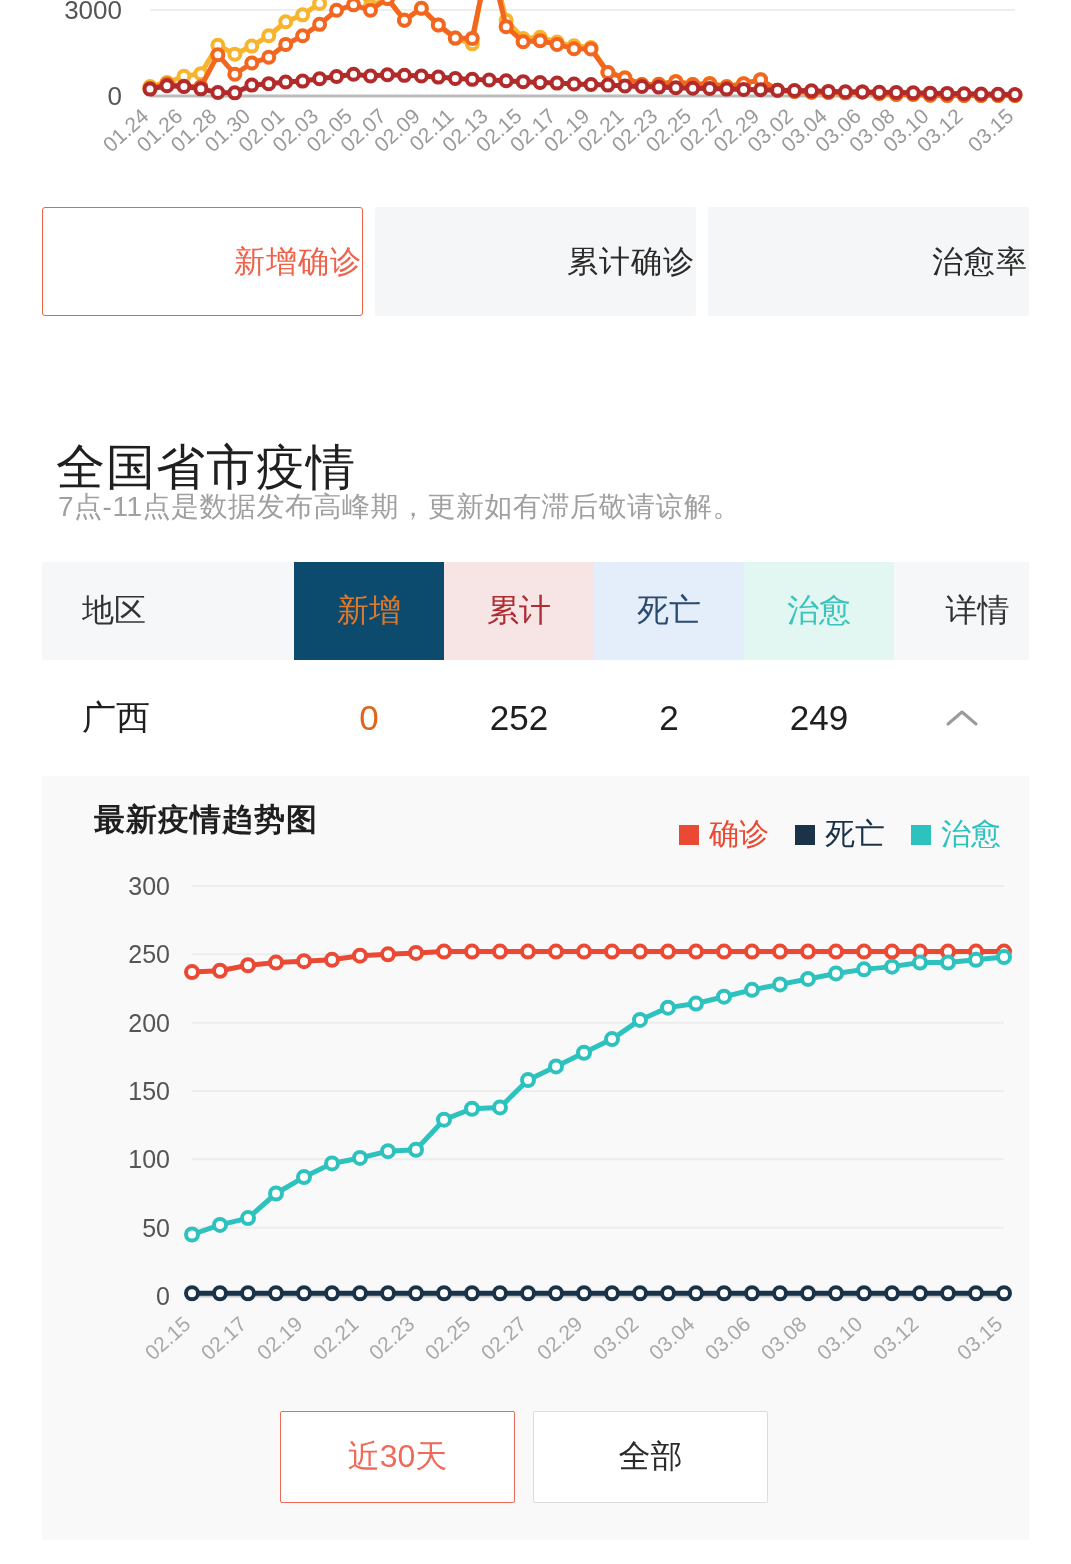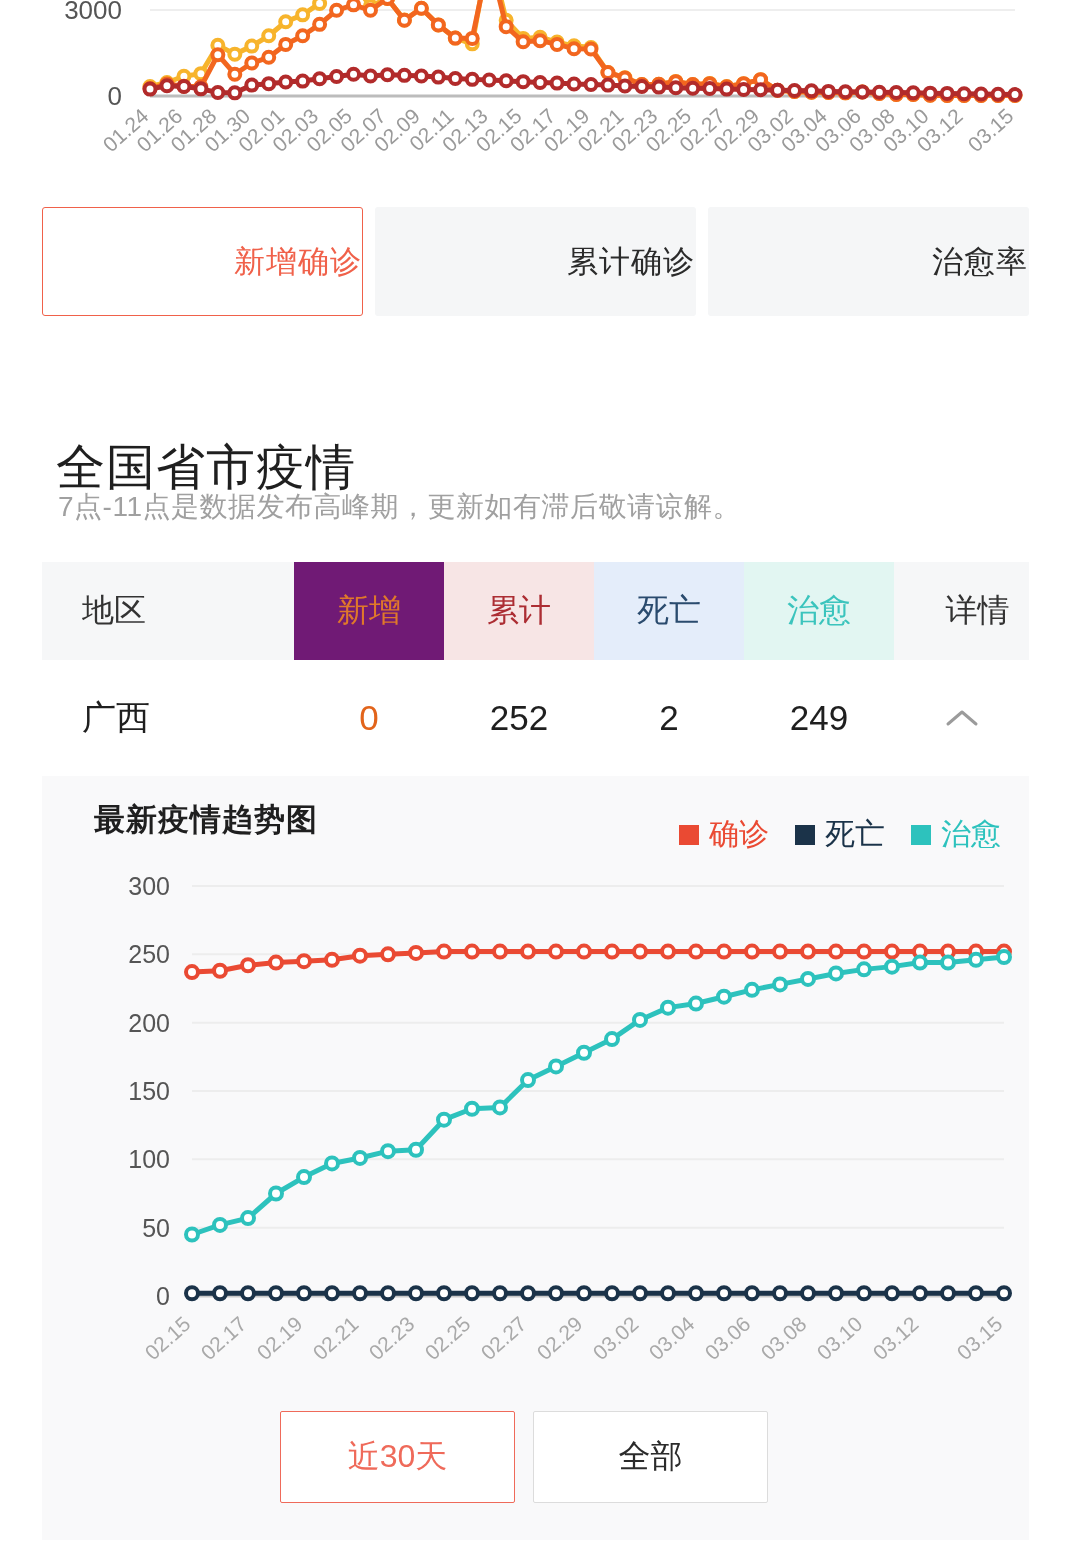--- a/index.html
+++ b/index.html
@@ -40,21 +40,21 @@
   .section-sub {
     position: absolute; left: 58px; top: 488px;
     font-size: 28px; color: #a0a0a0; letter-spacing: 0.5px;
   }
   .thead {
     position: absolute; left: 42px; top: 562px; width: 987px; height: 98px;
     display: flex; background: #f6f7f8;
   }
   .th { display: flex; align-items: center; justify-content: center; font-size: 32px; }
   .th-region { width: 252px; justify-content: flex-start; padding-left: 40px; color: #333; }
-  .th-new    { width: 150px; background: #701a75; color: #e0782a; }
+  .th-new    { width: 150px; background: #0c4a6e; color: #e0782a; }
   .th-total  { width: 150px; background: #f7e5e5; color: #ac2d33; }
   .th-death  { width: 150px; background: #e4edfa; color: #2a4b6e; }
   .th-cured  { width: 150px; background: #e2f6f2; color: #3bc4bd; }
   .th-detail { width: 135px; color: #333; padding-left: 32px; }
 
   .trow {
     position: absolute; left: 42px; top: 660px; width: 987px; height: 115px;
     display: flex; align-items: center; background: #fff;
   }
   .td { display: flex; align-items: center; justify-content: center; font-size: 35px; color: #1f1f1f; }

